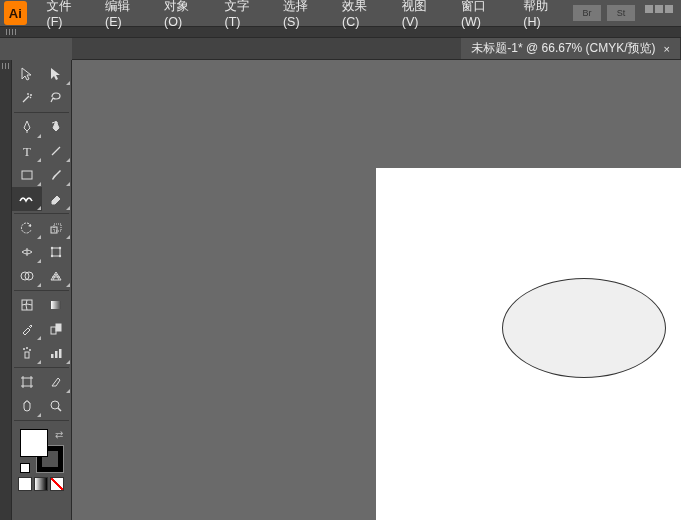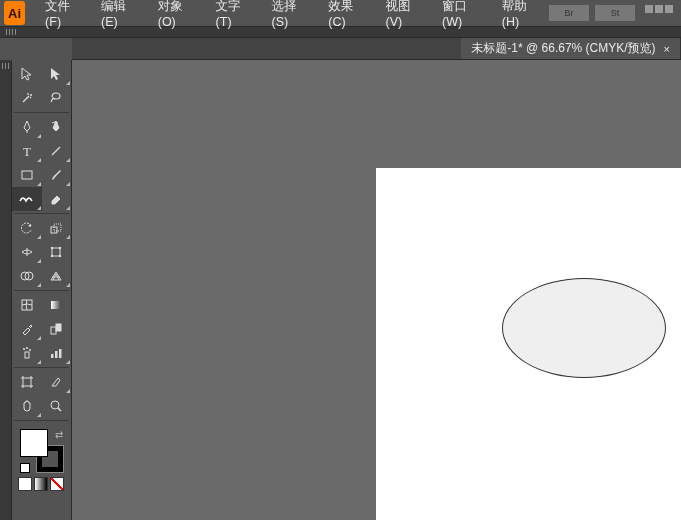--- a/index.html
+++ b/index.html
@@ -3,21 +3,21 @@
 <meta charset="utf-8">
 <style>
   * { margin: 0; padding: 0; box-sizing: border-box; }
   body { width: 681px; height: 520px; background: #535353; font-family: "Microsoft YaHei", Arial, sans-serif; font-size: 12px; color: #e8e8e8; overflow: hidden; position: relative; }
   
   .menubar { height: 26px; background: #535353; display: flex; align-items: center; padding-left: 4px; gap: 0; }
   .ai-logo { width: 24px; height: 24px; background: #ff7f00; color: #2a1200; font-weight: bold; font-size: 13px; display: flex; align-items: center; justify-content: center; border-radius: 3px; margin-right: 10px; }
   .menu-item { padding: 4px 10px; cursor: default; font-size: 12.5px; }
   .spacer { flex: 1; }
   .top-right { display:flex; gap:6px; align-items:center; padding-right:6px; }
-  .sq-btn { width:40px; height:16px; background:#787878; color:#333; font-size:9px; font-weight:normal; display:flex; align-items:center; justify-content:center; }
+  .sq-btn { width:28px; height:16px; background:#787878; color:#333; font-size:9px; font-weight:normal; display:flex; align-items:center; justify-content:center; }
   .win-icons { width:30px; height:16px; display:flex; gap:2px; margin-left:4px; }
   .win-icons span { width:8px; height:8px; background:#9a9a9a; }
   
   .panel-strip { height: 12px; background: #383838; border-top:1px solid #2a2a2a; border-bottom:1px solid #2a2a2a; display:flex; align-items:center; padding-left:6px; }
   .panel-strip .grip { width:10px; height:6px; background: repeating-linear-gradient(90deg,#888 0 1px,transparent 1px 3px); }
   
   .tabbar { height: 22px; background: #434343; border-bottom:1px solid #2a2a2a; margin-left:72px; display:flex; align-items:stretch;justify-content:flex-end; }
   .doc-tab { background:#535353; padding: 3px 10px; font-size: 12px; display:flex; align-items:center; gap:8px; border-right:1px solid #333; }
   .doc-tab .close { font-size:11px; }
   

